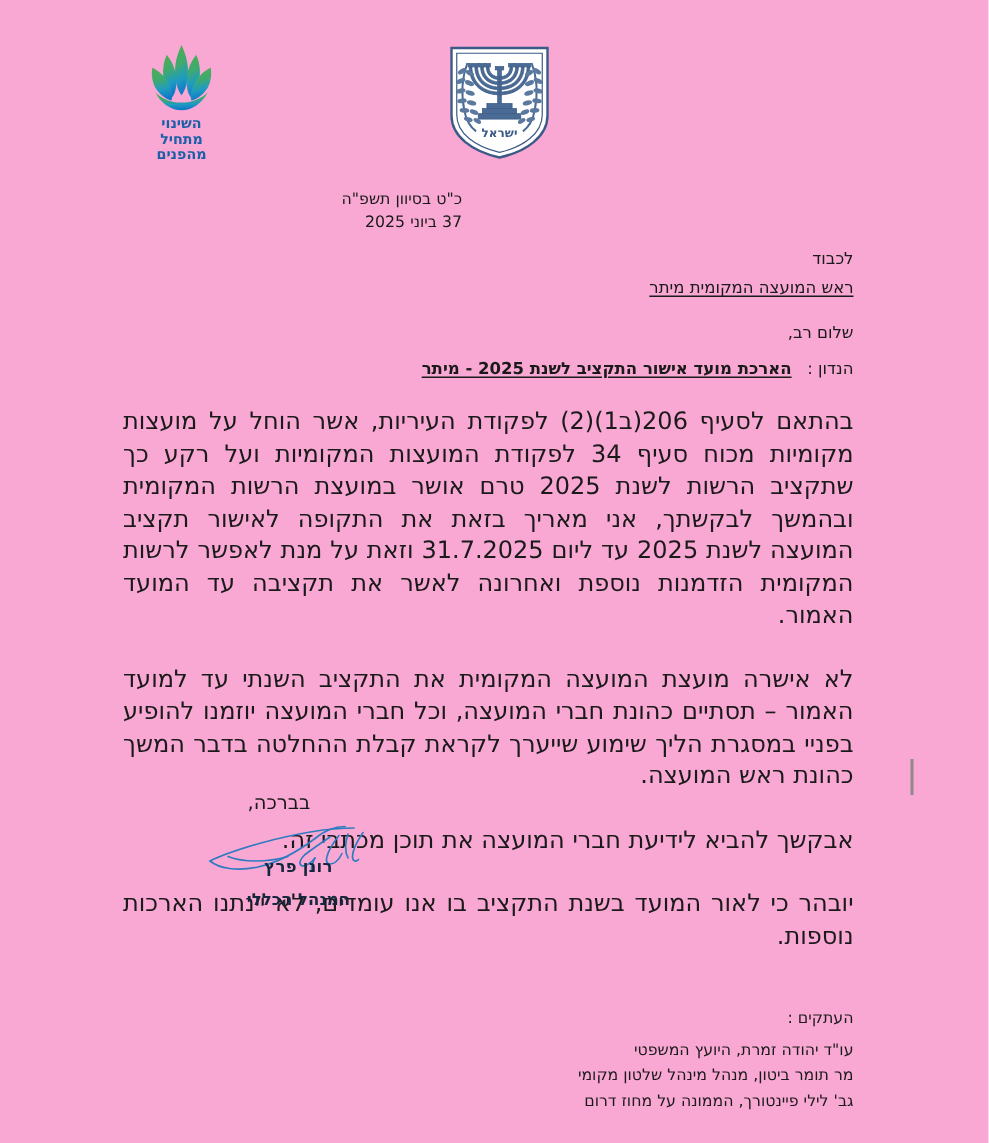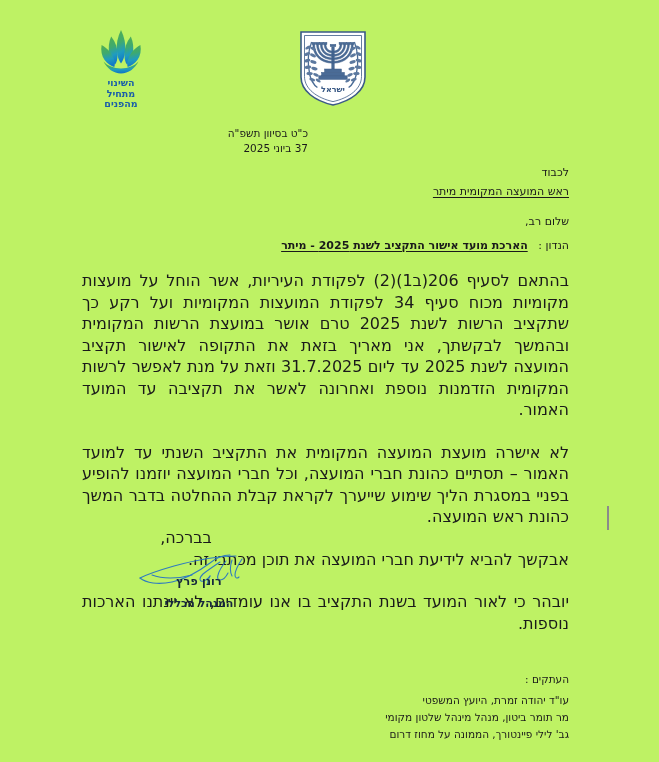--- a/index.html
+++ b/index.html
@@ -12,21 +12,21 @@
     width: 659px;
     height: 762px;
     position: relative;
     overflow: hidden;
     font-family: "DejaVu Sans", "Liberation Sans", sans-serif;
     color: #1a1a1a;
   }
   .page {
     position: absolute;
     inset: 0;
-    background: #bef264;
+    background: #f9a8d4;
   }
 
   
   .header {
     position: absolute;
     top: 0;
     left: 0;
     width: 659px;
     height: 120px;
   }
@@ -138,21 +138,21 @@
     position: absolute;
     left: 104px;
     top: 528px;
     width: 190px;
     direction: rtl;
     text-align: center;
     font-size: 10.5px;
   }
   .sig-regards {
     text-align: center;
-    font-size: 16px;
+    font-size: 13px;
     margin-bottom: 2px;
     padding-right: 26px;
   }
   .sig-mark {
     width: 150px;
     height: 40px;
     margin: 0 auto;
     display: block;
     margin-bottom: -14px;
   }

